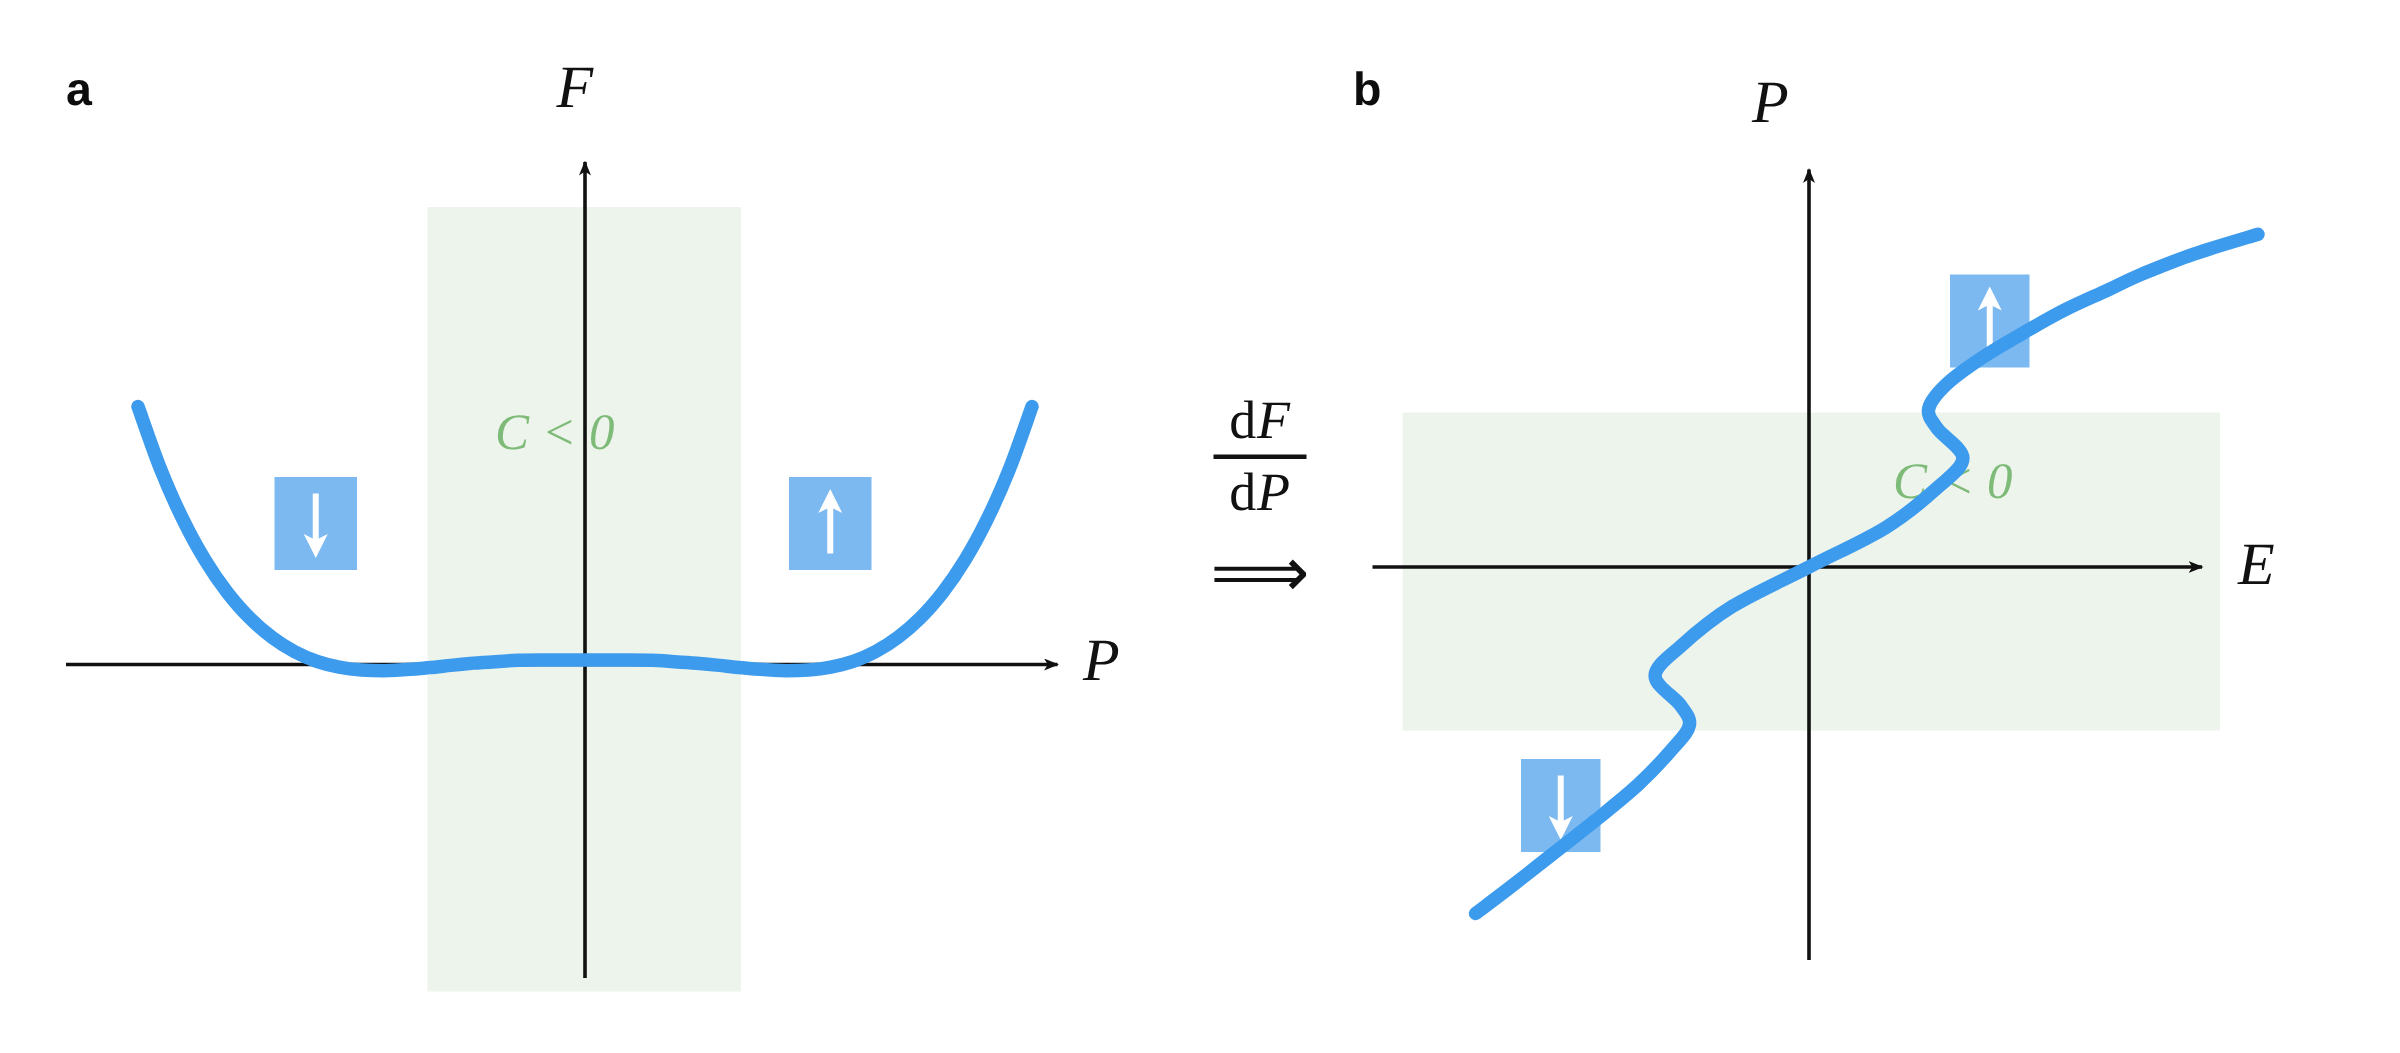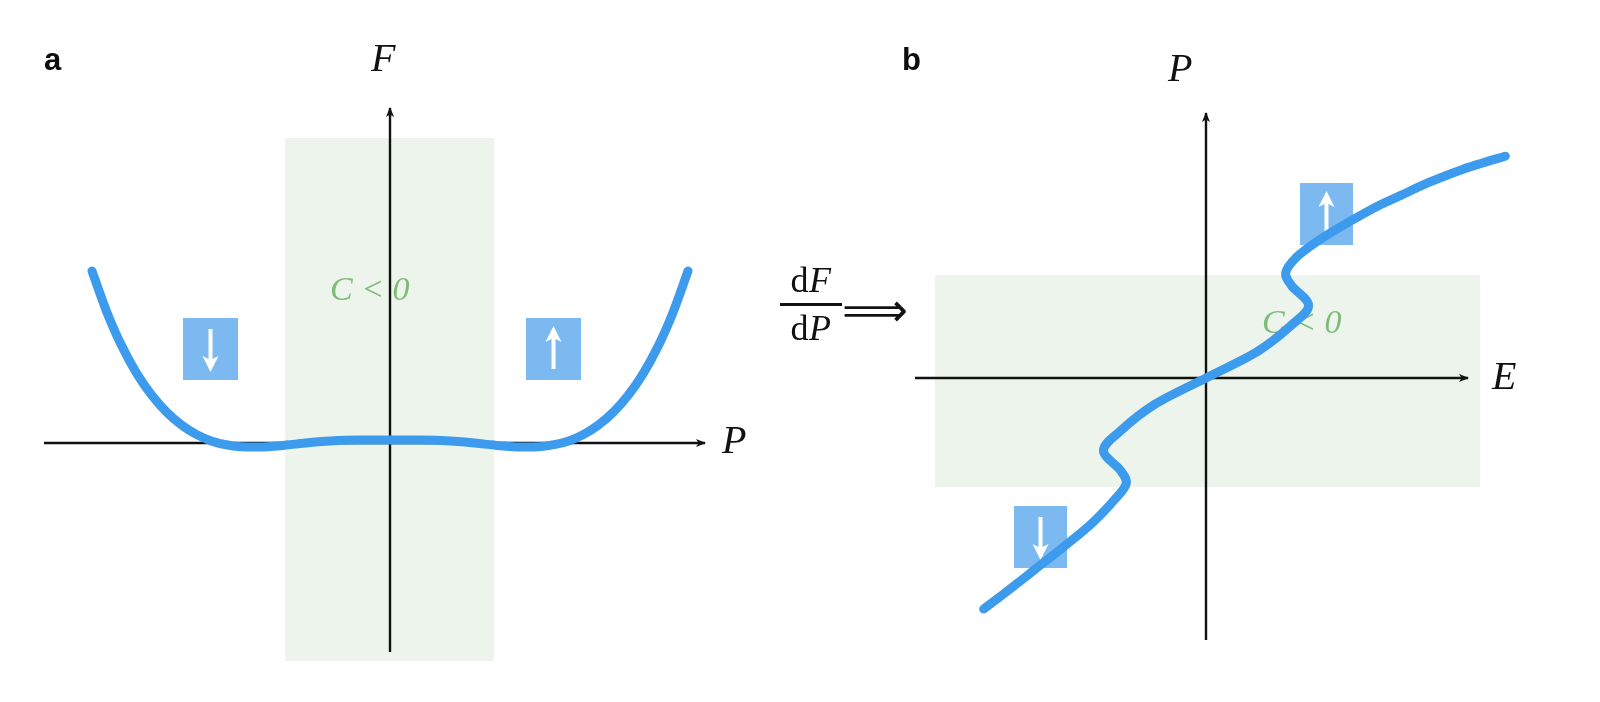--- a/index.html
+++ b/index.html
@@ -56,21 +56,21 @@
     position: absolute;
     left: 0;
     top: 0;
     width: 1600px;
     height: 702px;
     pointer-events: none;
   }
   .op-block {
     position: absolute;
     display: flex;
-    flex-direction: row;
+    flex-direction: column;
     align-items: center;
     user-select: none;
   }
   .frac {
     display: flex;
     flex-direction: column;
     align-items: center;
     line-height: 1;
   }
   .frac-num, .frac-den {

